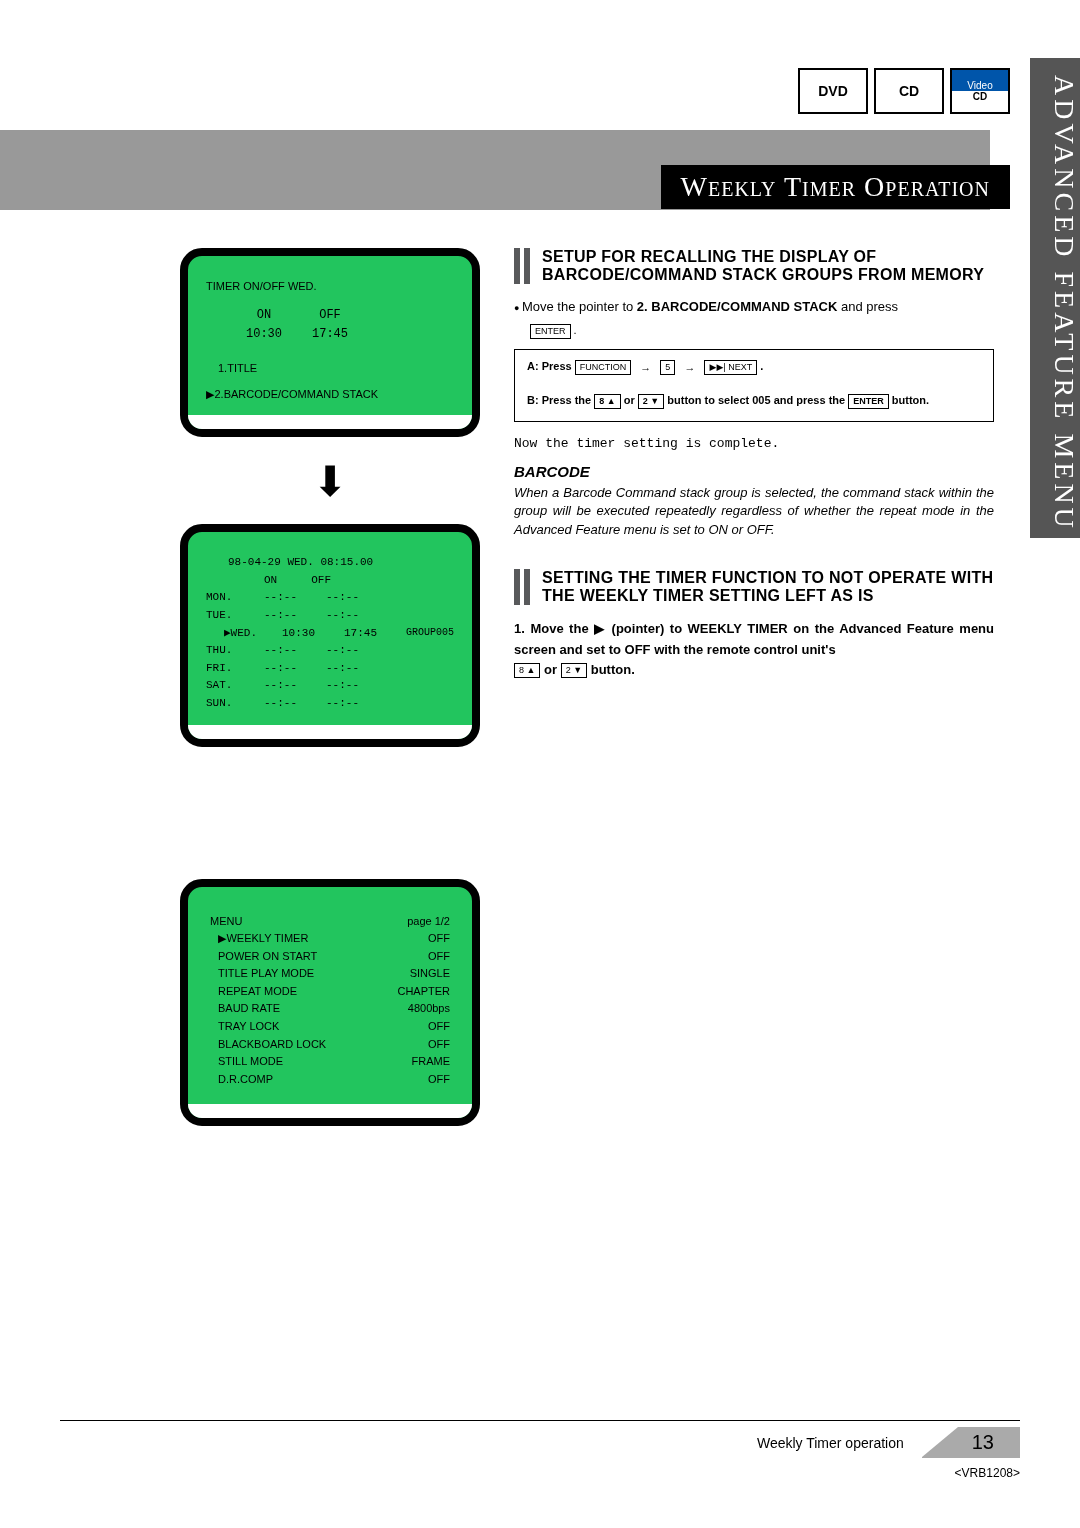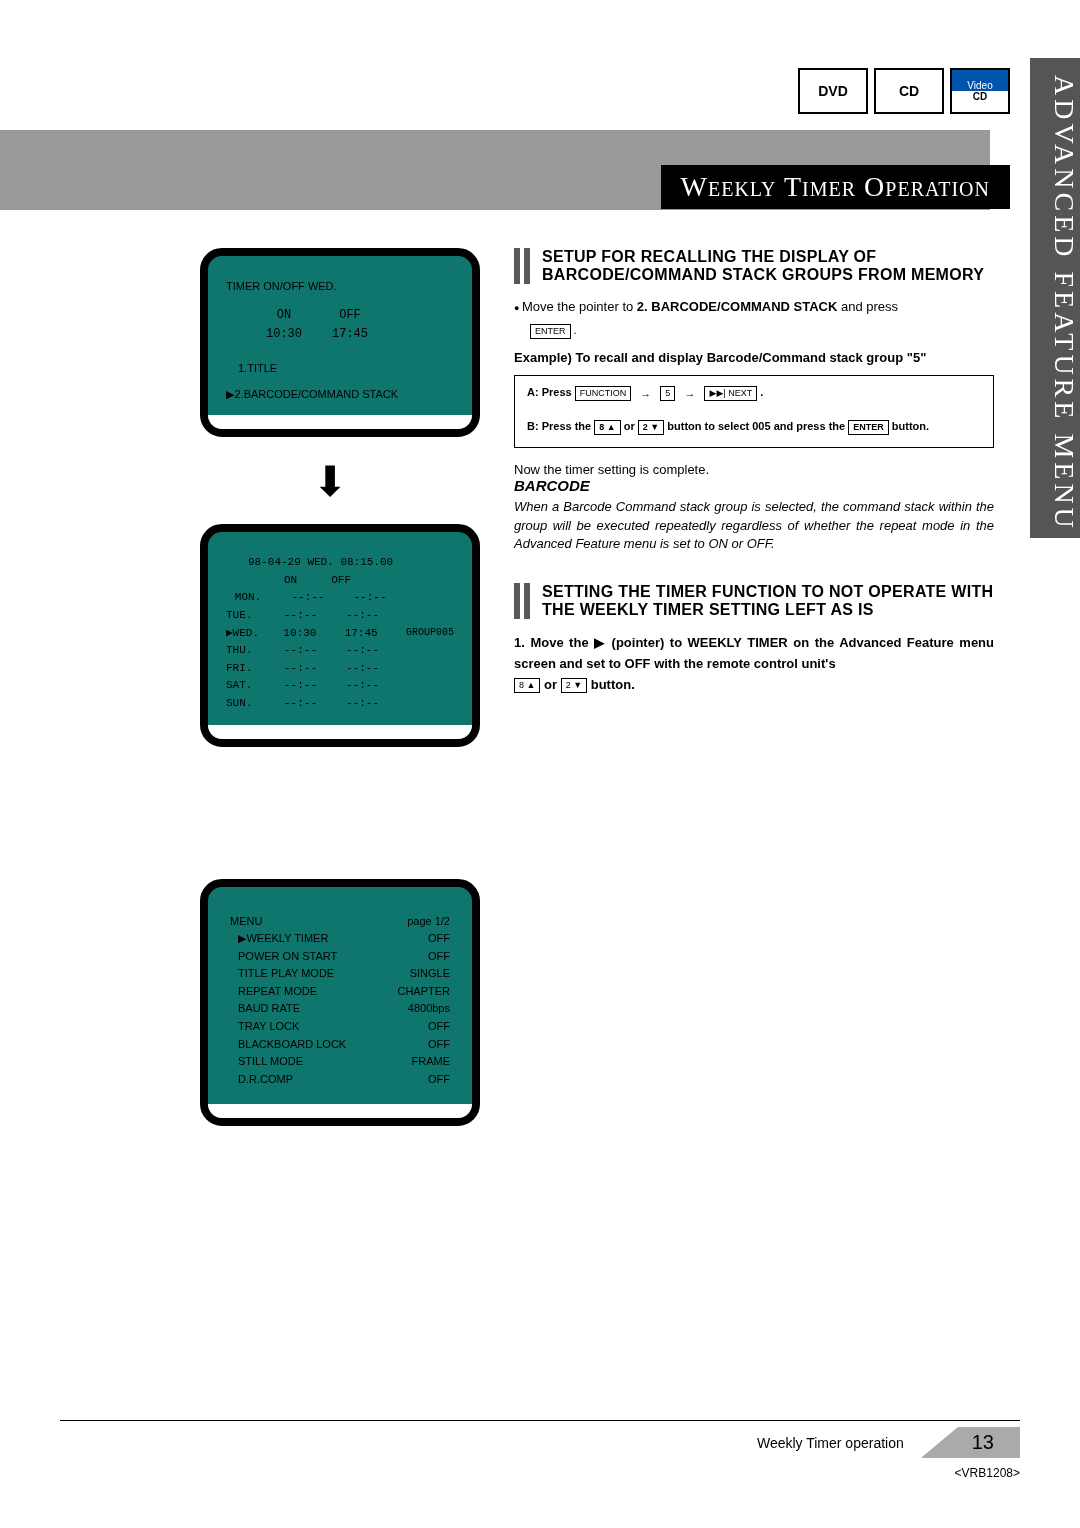--- a/index.html
+++ b/index.html
@@ -5,37 +5,37 @@
   * { box-sizing: border-box; margin: 0; padding: 0; }
   body { font-family: Arial, Helvetica, sans-serif; font-size: 11px; width: 1080px; height: 1528px; background: #fff; color: #000; position: relative; }
   .page { position: relative; width: 1080px; height: 1528px; }
   .side-tab { position: absolute; right: 0; top: 58px; width: 50px; height: 480px; background: #555; color: #fff; font-size: 28px; writing-mode: vertical-rl; text-align: center; letter-spacing: 4px; font-family: "Times New Roman", serif; padding-top: 10px; }
   .logo-strip { position: absolute; top: 68px; right: 70px; display: flex; gap: 6px; }
   .logo-box { width: 70px; height: 46px; border: 2px solid #000; display:flex; align-items:center; justify-content:center; font-weight:bold; font-size:14px; }
   .vcd-box { width: 60px; height: 46px; border: 2px solid #000; background: linear-gradient(#0055aa 50%, #fff 50%); font-size:10px; color:#fff; display:flex; flex-direction:column; align-items:center; justify-content:center; }
   .grey-banner { position: absolute; top: 130px; left: 0; width: 990px; height: 80px; background: #999; }
   .title-bar { position: absolute; top: 165px; right: 70px; background: #000; color: #fff; font-family: "Times New Roman", serif; font-size: 28px; font-variant: small-caps; letter-spacing: 1px; padding: 6px 20px; }
   .left-col { position: absolute; left: 180px; top: 248px; width: 300px; }
-  .screen-frame { border: 8px solid #000; border-radius: 22px; min-height: 180px; background:#0f766e; padding-top:10px; margin-bottom:20px;margin-left:20px; }
+  .screen-frame { border: 8px solid #000; border-radius: 22px; min-height: 180px; background:#22c55e; padding-top:10px; margin-bottom:20px; }
   .screen { padding: 12px 18px; font-family: Arial, sans-serif; font-size: 12px; line-height: 1.6; }
   .tv-bottom { height: 14px; background:#fff; border-radius:0 0 14px 14px; }
   .mono { font-family: "Courier New", monospace; font-size:12px; }
   .small { font-size: 11px; }
   .arrow-down { font-size: 42px; text-align:center; margin-bottom:18px; }
   .menu-row { display:flex; justify-content:space-between; }
   .right-col { position: absolute; left: 514px; top: 248px; width: 480px; }
   .section-head { display:flex; margin-bottom:14px; }
   .section-bars { display:flex; gap:4px; margin-right:12px; align-items:stretch; }
   .vbar { width:6px; background:#58595b; }
   .section-title { font-weight:bold; font-size:16px; letter-spacing:0.3px; }
   .body-text { font-size: 13px; line-height:1.4; text-align: justify; margin-bottom:8px; }
   .bold { font-weight:bold; }
   .example-box { border:1px solid #000; padding:10px 12px; margin:8px 0 14px 0; }
   .btn { display:inline-block; border:1px solid #000; padding:2px 4px; font-size:9px; vertical-align:middle; line-height:1; }
-  .now-complete { font-size:13px; margin:6px 0 0 0; }
+  .now-complete { font-size:13px; margin:6px 0 12px 0;font-family:Liberation Mono, monospace; }
   .caution-head { font-style:italic; font-weight:bold; font-size:15px; margin-bottom:4px; }
   .caution-body { font-style:italic; font-size:13px; text-align:justify; line-height:1.4; margin-bottom:30px; }
   .section2 { margin-top: 24px; }
   .step-text { font-weight:bold; font-size:13px; line-height:1.6; text-align:justify; }
   .footer { position:absolute; bottom:70px; left:0; width:1080px; }
   .footer-line { border-top:1px solid #000; margin: 0 60px 0 60px; }
   .footer-content { display:flex; justify-content:flex-end; align-items:center; gap:18px; padding:6px 60px 0 0; }
   .footer-label { font-size:14px; }
   .page-tab { position:relative; background:#aaa; padding:4px 26px 4px 50px; font-size:20px; }
   .page-tab::before { content:""; position:absolute; left:0; top:0; border-top:30px solid #fff; border-right:36px solid transparent; }
@@ -87,21 +87,21 @@
     <div class="arrow-down">⬇</div>
 
     <div class="screen-frame">
       <div class="screen small mono">
         <div style="padding-left:22px;">98-04-29  WED.   08:15.00</div>
         <div style="display:flex;padding-left:58px;gap:34px;">
           <span>ON</span>
           <span>OFF</span>
         </div>
         <div id="s2rows">
-            <div style="display: flex; gap: 14px; text-align: center;">
+            <div style="display: flex; gap: 14px;">
               <span style="width:44px;">MON.</span>
               <span style="width:48px;">--:--</span>
               <span style="width:48px;">--:--</span>
               <span style="font-size:10px;"></span>
             </div>
             <div style="display: flex; gap: 14px;">
               <span style="width:44px;">TUE.</span>
               <span style="width:48px;">--:--</span>
               <span style="width:48px;">--:--</span>
               <span style="font-size:10px;"></span>
@@ -202,21 +202,20 @@
     </div>
 
     <div class="body-text bullet">
       <span>Move the pointer to </span><span class="bold">2. BARCODE/COMMAND STACK</span><span> and press</span>
     </div>
     <div style="margin:0 0 10px 16px;">
       <span class="btn">ENTER</span>
       <span>.</span>
     </div>
 
-    <div class="body-text bold">Example) To recall and display Barcode/Command stack group "5"</div>
 
     <div class="example-box">
       <div style="margin-bottom:14px;">
         <span class="bold">A: Press </span>
         <span class="btn">FUNCTION</span>
         <span class="bold" style="margin:0 6px;">→</span>
         <span class="btn">5</span>
         <span class="bold" style="margin:0 6px;">→</span>
         <span class="btn">▶▶| NEXT</span>
         <span class="bold">.</span>

